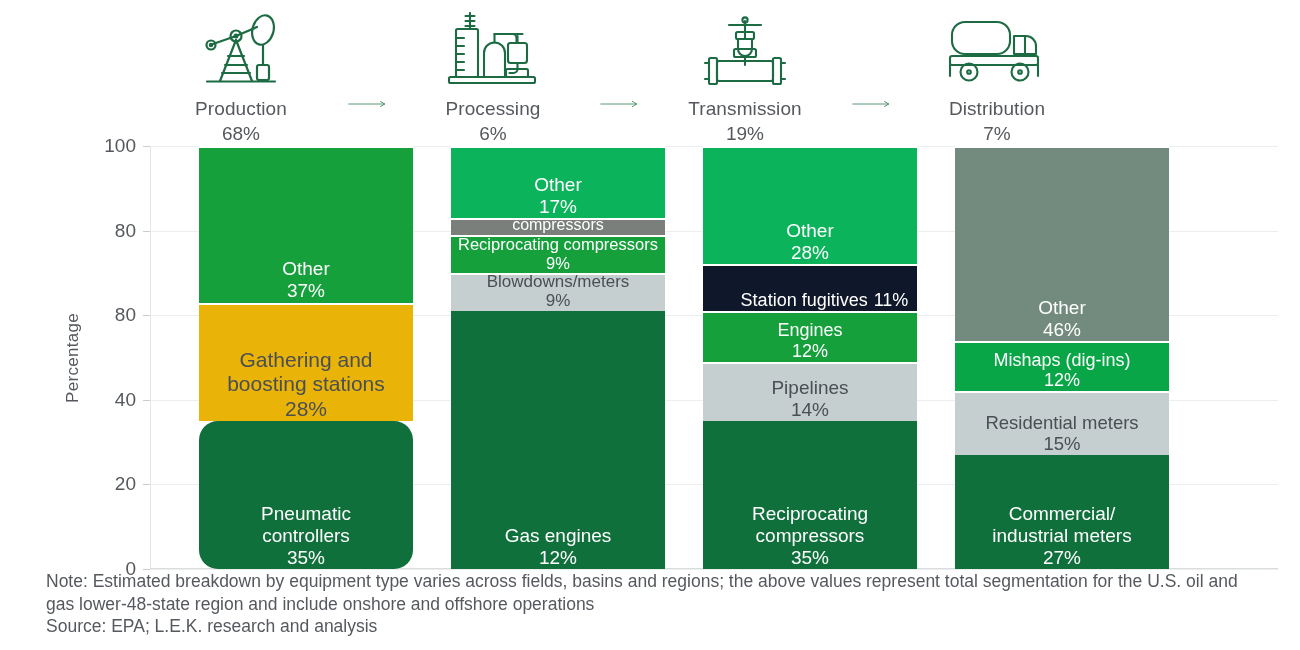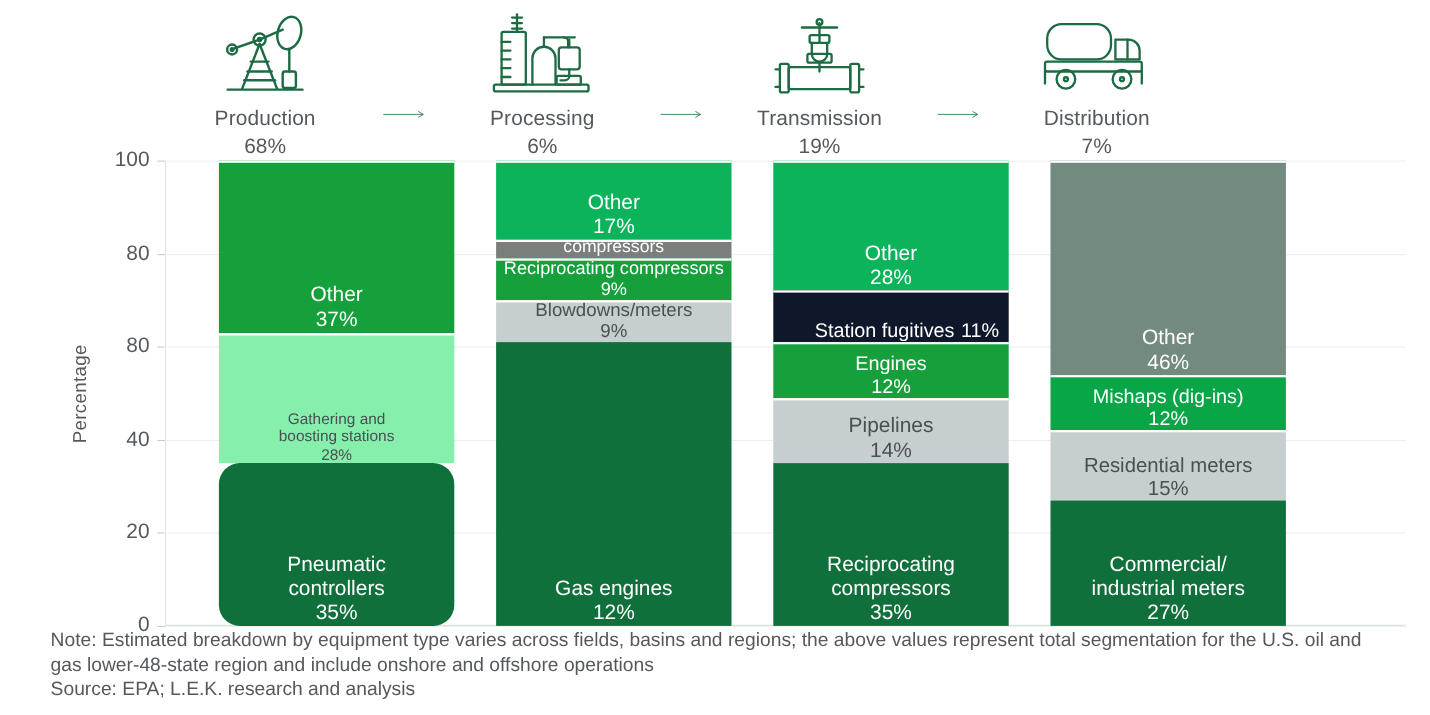--- a/index.html
+++ b/index.html
@@ -311,21 +311,21 @@
     </div>
   <div id="bars">
       <div class="bar-column" style="left: 49px; width: 214px; height: 423px;">
         <div class="seg" style="height: 148.05px; background: rgb(16, 112, 59); color: rgb(255, 255, 255); font-size: 19px; border-radius: 19px;">
           <div>
             <span class="seg-label" style="display: block;">Pneumatic
 controllers</span>
             <span class="seg-val" style="display: block;">35%</span>
           </div>
         </div>
-        <div class="seg" style="height: 118.44px; background: #86efac; color: rgb(74, 79, 84); font-size: 14px;">
+        <div class="seg" style="height: 118.44px; background: #eab308; color: rgb(74, 79, 84); font-size: 21px;">
           <div>
             <span class="seg-label" style="display: block;">Gathering and
 boosting stations</span>
             <span class="seg-val" style="display: block;">28%</span>
           </div>
         </div>
         <div class="seg" style="height: 156.51px; background: rgb(21, 160, 59); color: rgb(255, 255, 255); font-size: 19px;">
           <div>
             <span class="seg-label" style="display: block;">Other</span>
             <span class="seg-val" style="display: block;">37%</span>

